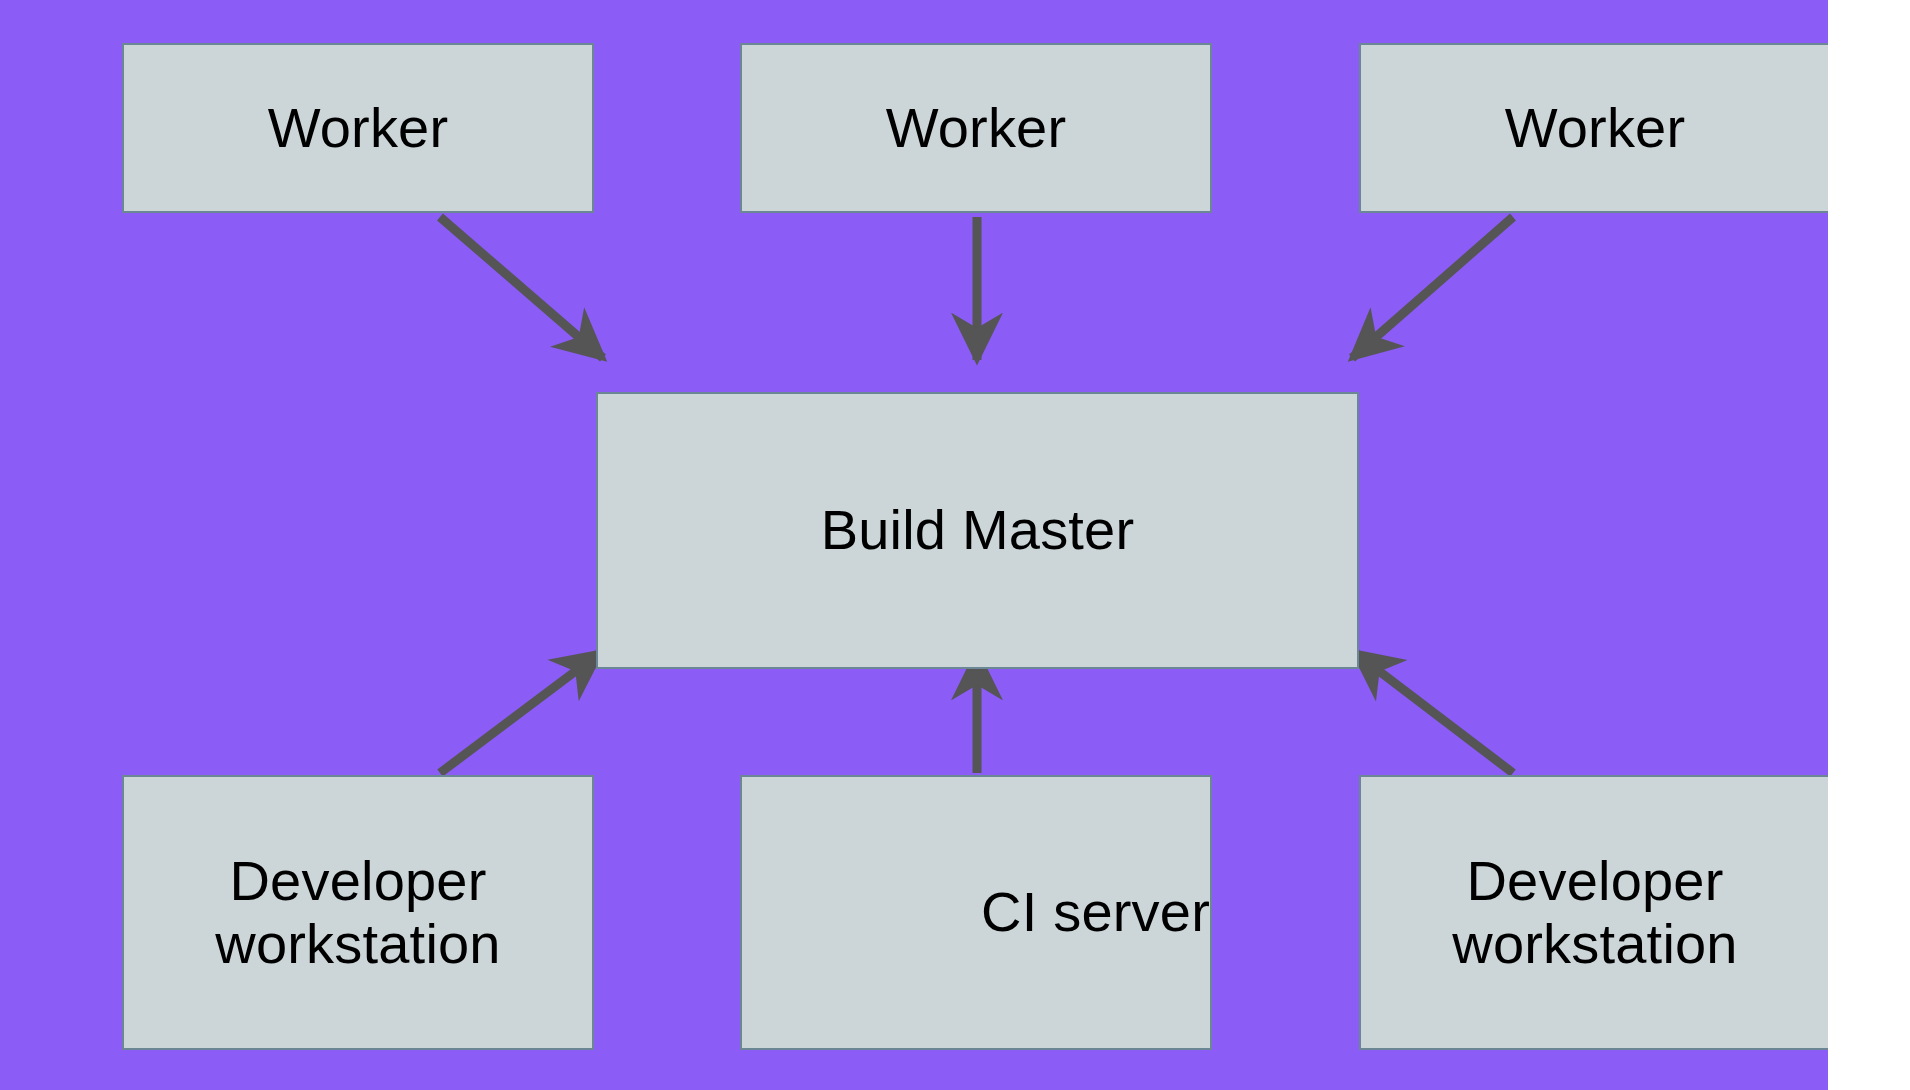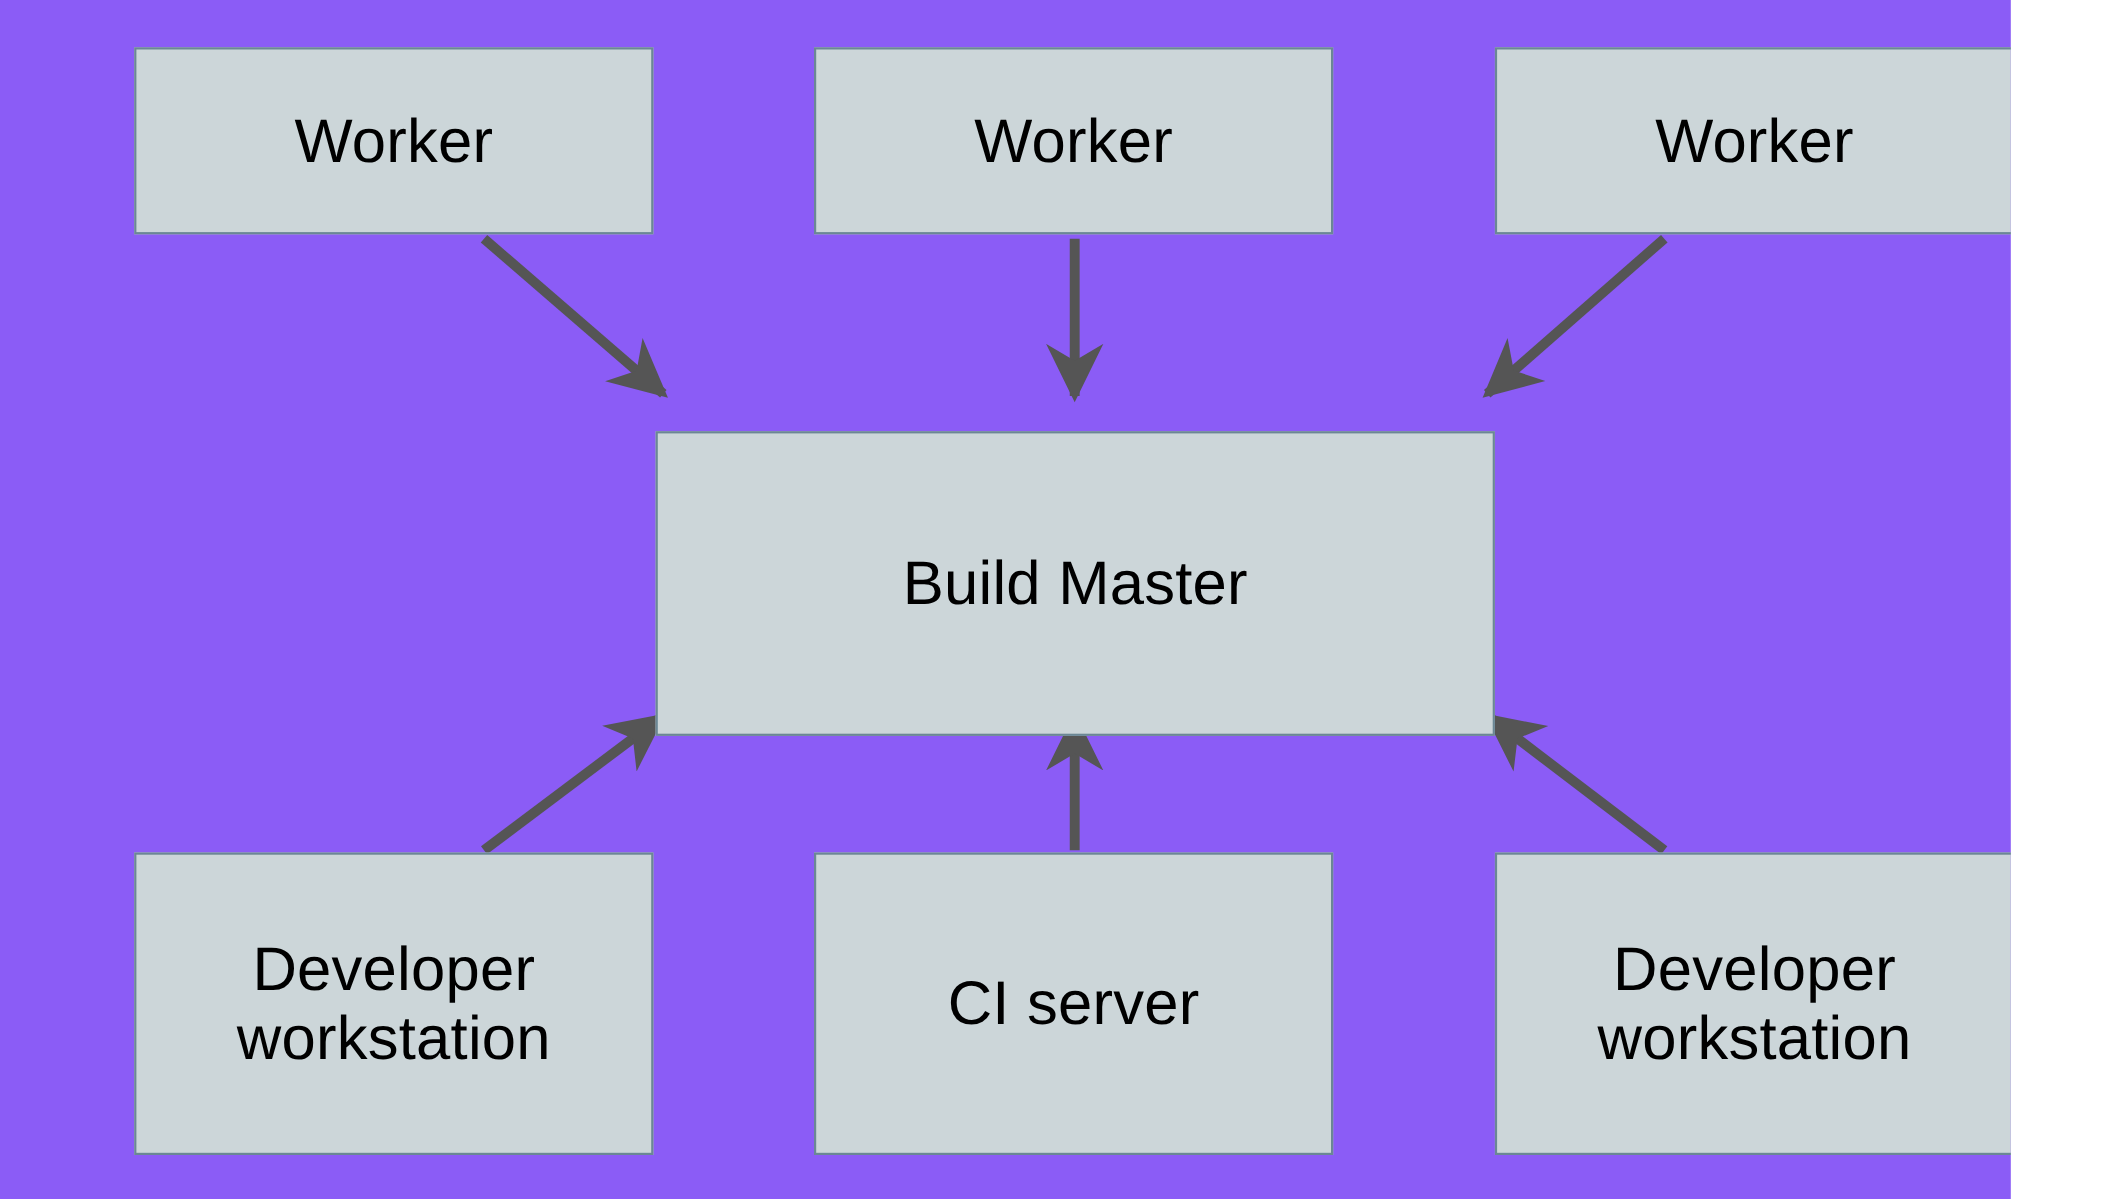--- a/index.html
+++ b/index.html
@@ -45,21 +45,21 @@
     font-weight: 400;
     letter-spacing: 0.2px;
     white-space: pre-line;
     color: #000000;
   }
   .node-worker-1 { left: 122px;  top: 43px;  width: 472px; height: 170px; }
   .node-worker-2 { left: 740px;  top: 43px;  width: 472px; height: 170px; }
   .node-worker-3 { left: 1359px; top: 43px;  width: 472px; height: 170px; }
   .node-master   { left: 596px;  top: 368px; width: 763px; height: 277px; margin-top: 24px; }
   .node-devws-1  { left: 122px;  top: 775px; width: 472px; height: 275px; }
-  .node-ci       { left: 740px;  top: 775px; width: 472px; height: 275px; }
+  .node-ci       { left: 740px;  top: 775px; width: 472px; height: 275px; justify-content: flex-end; }
   .node-devws-2  { left: 1359px; top: 775px; width: 472px; height: 275px; }
 </style>
 </head>
 <body>
 
 <div id="canvas">
 
   <svg class="edges" viewBox="0 0 1910 1090" preserveAspectRatio="none" aria-hidden="true">
     <defs>
       <marker id="arrowBarb" viewBox="0 0 12 12" refX="10.2" refY="6" markerWidth="6.2" markerHeight="6.2" orient="auto-start-reverse" markerUnits="strokeWidth">

